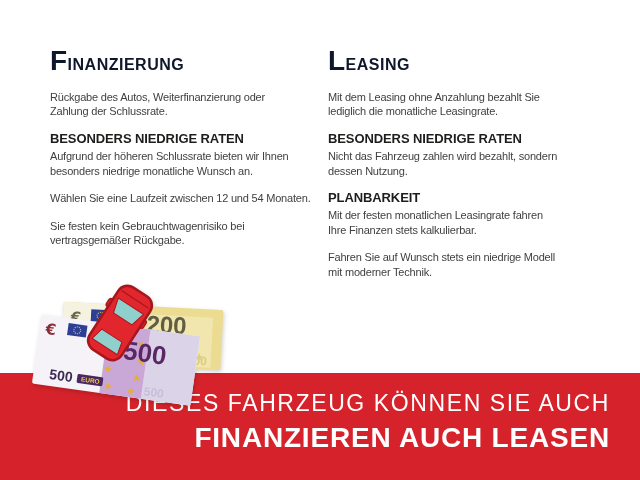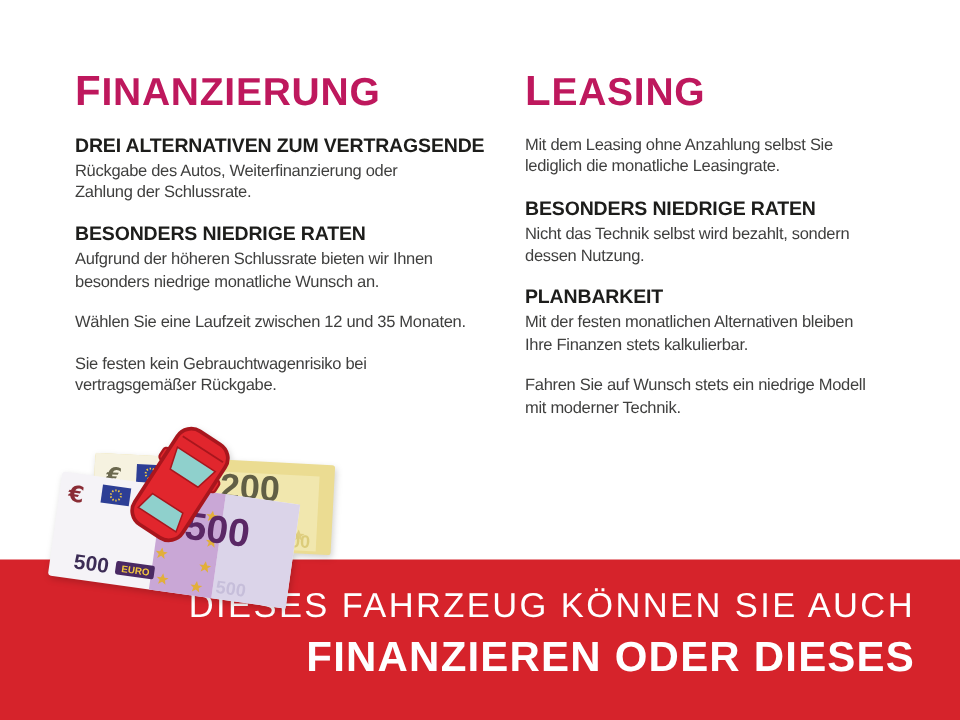--- a/index.html
+++ b/index.html
@@ -4,25 +4,25 @@
 <style>
   html,body{margin:0;padding:0;}
   body{
     width:640px;height:480px;position:relative;overflow:hidden;
     background:#ffffff;
     font-family:"Liberation Sans",sans-serif;
     -webkit-font-smoothing:antialiased;
   }
   .col{position:absolute;top:46px;}
   .col-left{left:50px;width:292px;}
-  .col-right{left:350px;width:270px;}
+  .col-right{left:328px;width:270px;}
   .title{
     margin:0 0 13px 0;
-    font-size:26px;line-height:1.1;font-weight:800;
-    color:#be185d;letter-spacing:.5px;
+    font-size:16px;line-height:1.1;font-weight:800;
+    color:#0f172a;letter-spacing:.5px;
     text-transform:uppercase;
   }
   .title::first-letter{font-size:28px;}
   .section{margin:0 0 13px 0;}
   .section h2{
     margin:0 0 2px 0;
     font-size:13px;line-height:1.15;font-weight:800;
     color:#1D1D1B;letter-spacing:-.1px;
     text-transform:uppercase;
   }
@@ -50,64 +50,63 @@
   .banner-line2{
     font-size:28px;line-height:1.1;font-weight:800;letter-spacing:.8px;
   }
 </style>
 </head>
 <body>
 
 <section class="col col-left">
   <h1 class="title">Finanzierung</h1>
   <div class="section">
-    <h2>Drei Alternativen zum Vertragsende</h2>
     <p>Rückgabe des Autos, Weiterfinanzierung oder
 Zahlung der Schlussrate.</p>
   </div>
   <div class="section">
     <h2>Besonders niedrige Raten</h2>
     <p>Aufgrund der höheren Schlussrate bieten wir Ihnen
 besonders niedrige monatliche Wunsch an.</p>
   </div>
   <div class="section">
-    <p>Wählen Sie eine Laufzeit zwischen 12 und 35 Monaten.</p>
+    <p>Wählen Sie eine Laufzeit zwischen 12 und 54 Monaten.</p>
   </div>
   <div class="section">
     <p>Sie festen kein Gebrauchtwagenrisiko bei
 vertragsgemäßer Rückgabe.</p>
   </div>
 </section>
 
 <section class="col col-right">
   <h1 class="title">Leasing</h1>
   <div class="section">
-    <p>Mit dem Leasing ohne Anzahlung selbst Sie
+    <p>Mit dem Leasing ohne Anzahlung bezahlt Sie
 lediglich die monatliche Leasingrate.</p>
   </div>
   <div class="section">
     <h2>Besonders niedrige Raten</h2>
-    <p>Nicht das Technik selbst wird bezahlt, sondern
+    <p>Nicht das Fahrzeug zahlen wird bezahlt, sondern
 dessen Nutzung.</p>
   </div>
   <div class="section">
     <h2>Planbarkeit</h2>
-    <p>Mit der festen monatlichen Alternativen bleiben
+    <p>Mit der festen monatlichen Leasingrate fahren
 Ihre Finanzen stets kalkulierbar.</p>
   </div>
   <div class="section">
     <p>Fahren Sie auf Wunsch stets ein niedrige Modell
 mit moderner Technik.</p>
   </div>
 </section>
 
 <footer class="banner">
   <div class="banner-text">
     <div class="banner-line1">DIESES FAHRZEUG KÖNNEN SIE AUCH</div>
-    <div class="banner-line2">FINANZIEREN ODER DIESES</div>
+    <div class="banner-line2">FINANZIEREN AUCH LEASEN</div>
   </div>
 </footer>
 
 <svg class="illustration" viewBox="0 0 234 136" xmlns="http://www.w3.org/2000/svg" aria-hidden="true">
   <defs>
     <path id="star" d="M0,-4 L1.2,-1.2 L4,-1.2 L1.8,0.6 L2.5,3.4 L0,1.6 L-2.5,3.4 L-1.8,0.6 L-4,-1.2 L-1.2,-1.2 Z"></path>
   </defs>
 
   <g transform="translate(114,60) rotate(3)">
     <rect x="-80" y="-30" width="160" height="60" rx="2" fill="#EBDC92"></rect>

